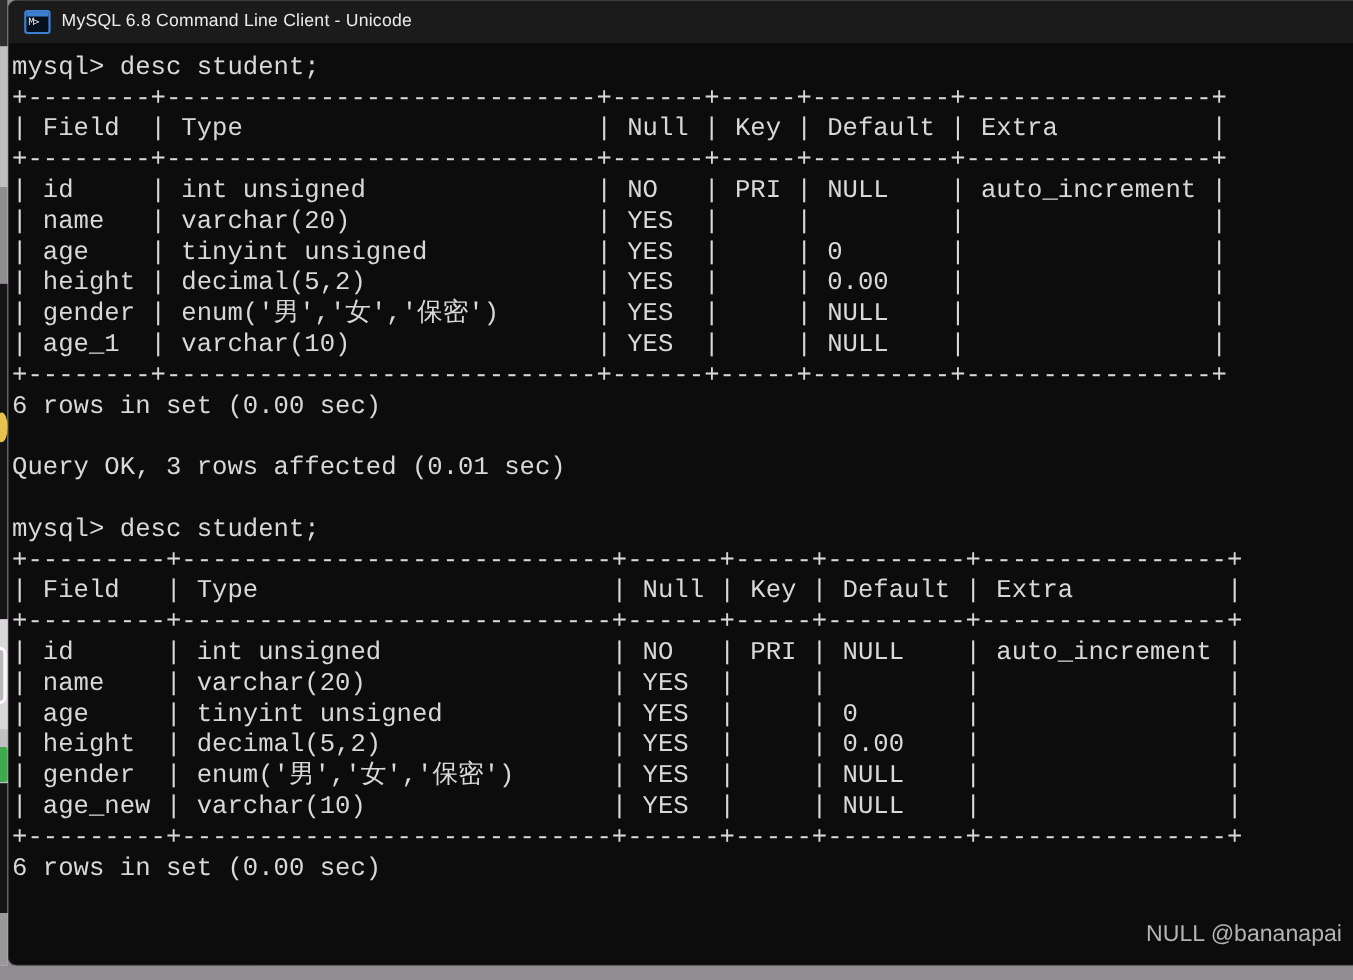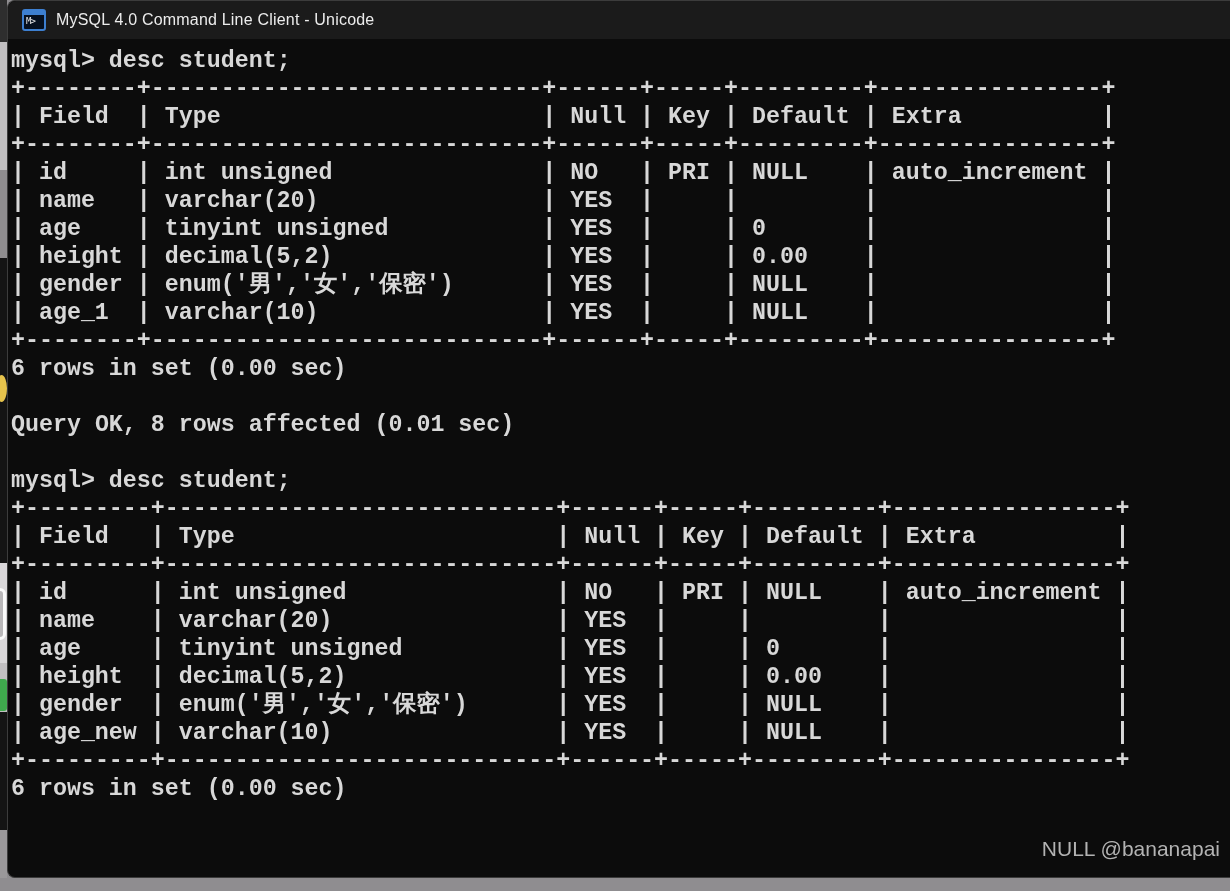--- a/index.html
+++ b/index.html
@@ -27,21 +27,21 @@
   .app-icon { width:24px; height:22px; margin-left:14px; margin-right:10px; position:relative;
               background:#06101f; border:2px solid #3d7fd0; border-radius:3px; flex:none; }
   .app-icon .bar { position:absolute; left:0; top:0; right:0; height:4px; background:#3d7fd0; }
   .app-icon .glyph { position:absolute; left:2px; top:4px; color:#e8e8e8; font-family:"DejaVu Sans Mono", monospace;
                      font-size:9px; line-height:12px; letter-spacing:-1px; }
   .title-text { color:#ececec; font-size:16px; letter-spacing:0.2px; }
 
   
   .screen { padding:8px 0 0 3px; font-family:"Liberation Mono","DejaVu Sans Mono", monospace;
             font-size:23.3px; color:#d8d8d8; }
-  .t-line { position:relative; height:28px; line-height:28px; white-space:pre;font-weight:bold; }
+  .t-line { position:relative; height:28px; line-height:28px; white-space:pre; }
   .t-row span { position:absolute; top:0; white-space:pre; }
   .blank { height:28px; }
 
   
   .watermark { position:absolute; right:10px; bottom:16px; color:#b3b3b3; font-size:21px;
                font-family:"Liberation Sans", sans-serif; }
 </style>
 </head>
 <body>
 
@@ -57,40 +57,40 @@
   <div class="blob-green"></div>
 </div>
 
 <div class="window">
 
   <div class="titlebar">
     <div class="app-icon">
       <div class="bar"></div>
       <div class="glyph">M&gt;</div>
     </div>
-    <div class="title-text">MySQL 4.0 Command Line Client - Unicode</div>
+    <div class="title-text">MySQL 6.8 Command Line Client - Unicode</div>
   </div>
 
   <div class="screen">
     <div class="t-line">mysql&gt; desc student;</div>
     <div>
         <div class="t-line">+--------+----------------------------+------+-----+---------+----------------+</div>
         <div class="t-line t-row"><span style="left: 0ch;">|</span><span style="left: 2ch;">Field</span><span style="left: 9ch;">|</span><span style="left: 11ch;">Type</span><span style="left: 38ch;">|</span><span style="left: 40ch;">Null</span><span style="left: 45ch;">|</span><span style="left: 47ch;">Key</span><span style="left: 51ch;">|</span><span style="left: 53ch;">Default</span><span style="left: 61ch;">|</span><span style="left: 63ch;">Extra</span><span style="left: 78ch;">|</span></div>
         <div class="t-line">+--------+----------------------------+------+-----+---------+----------------+</div>
         <div class="t-line t-row"><span style="left: 0ch;">|</span><span style="left: 2ch;">id</span><span style="left: 9ch;">|</span><span style="left: 11ch;">int unsigned</span><span style="left: 38ch;">|</span><span style="left: 40ch;">NO</span><span style="left: 45ch;">|</span><span style="left: 47ch;">PRI</span><span style="left: 51ch;">|</span><span style="left: 53ch;">NULL</span><span style="left: 61ch;">|</span><span style="left: 63ch;">auto_increment</span><span style="left: 78ch;">|</span></div>
         <div class="t-line t-row"><span style="left: 0ch;">|</span><span style="left: 2ch;">name</span><span style="left: 9ch;">|</span><span style="left: 11ch;">varchar(20)</span><span style="left: 38ch;">|</span><span style="left: 40ch;">YES</span><span style="left: 45ch;">|</span><span style="left: 47ch;"></span><span style="left: 51ch;">|</span><span style="left: 53ch;"></span><span style="left: 61ch;">|</span><span style="left: 63ch;"></span><span style="left: 78ch;">|</span></div>
         <div class="t-line t-row"><span style="left: 0ch;">|</span><span style="left: 2ch;">age</span><span style="left: 9ch;">|</span><span style="left: 11ch;">tinyint unsigned</span><span style="left: 38ch;">|</span><span style="left: 40ch;">YES</span><span style="left: 45ch;">|</span><span style="left: 47ch;"></span><span style="left: 51ch;">|</span><span style="left: 53ch;">0</span><span style="left: 61ch;">|</span><span style="left: 63ch;"></span><span style="left: 78ch;">|</span></div>
         <div class="t-line t-row"><span style="left: 0ch;">|</span><span style="left: 2ch;">height</span><span style="left: 9ch;">|</span><span style="left: 11ch;">decimal(5,2)</span><span style="left: 38ch;">|</span><span style="left: 40ch;">YES</span><span style="left: 45ch;">|</span><span style="left: 47ch;"></span><span style="left: 51ch;">|</span><span style="left: 53ch;">0.00</span><span style="left: 61ch;">|</span><span style="left: 63ch;"></span><span style="left: 78ch;">|</span></div>
         <div class="t-line t-row"><span style="left: 0ch;">|</span><span style="left: 2ch;">gender</span><span style="left: 9ch;">|</span><span style="left: 11ch;">enum('男','女','保密')</span><span style="left: 38ch;">|</span><span style="left: 40ch;">YES</span><span style="left: 45ch;">|</span><span style="left: 47ch;"></span><span style="left: 51ch;">|</span><span style="left: 53ch;">NULL</span><span style="left: 61ch;">|</span><span style="left: 63ch;"></span><span style="left: 78ch;">|</span></div>
         <div class="t-line t-row"><span style="left: 0ch;">|</span><span style="left: 2ch;">age_1</span><span style="left: 9ch;">|</span><span style="left: 11ch;">varchar(10)</span><span style="left: 38ch;">|</span><span style="left: 40ch;">YES</span><span style="left: 45ch;">|</span><span style="left: 47ch;"></span><span style="left: 51ch;">|</span><span style="left: 53ch;">NULL</span><span style="left: 61ch;">|</span><span style="left: 63ch;"></span><span style="left: 78ch;">|</span></div>
         <div class="t-line">+--------+----------------------------+------+-----+---------+----------------+</div>
       </div>
     <div class="t-line">6 rows in set (0.00 sec)</div>
     <div class="t-line blank"></div>
-    <div class="t-line">Query OK, 8 rows affected (0.01 sec)</div>
+    <div class="t-line">Query OK, 3 rows affected (0.01 sec)</div>
     <div class="t-line blank"></div>
     <div class="t-line">mysql&gt; desc student;</div>
     <div>
         <div class="t-line">+---------+----------------------------+------+-----+---------+----------------+</div>
         <div class="t-line t-row"><span style="left: 0ch;">|</span><span style="left: 2ch;">Field</span><span style="left: 10ch;">|</span><span style="left: 12ch;">Type</span><span style="left: 39ch;">|</span><span style="left: 41ch;">Null</span><span style="left: 46ch;">|</span><span style="left: 48ch;">Key</span><span style="left: 52ch;">|</span><span style="left: 54ch;">Default</span><span style="left: 62ch;">|</span><span style="left: 64ch;">Extra</span><span style="left: 79ch;">|</span></div>
         <div class="t-line">+---------+----------------------------+------+-----+---------+----------------+</div>
         <div class="t-line t-row"><span style="left: 0ch;">|</span><span style="left: 2ch;">id</span><span style="left: 10ch;">|</span><span style="left: 12ch;">int unsigned</span><span style="left: 39ch;">|</span><span style="left: 41ch;">NO</span><span style="left: 46ch;">|</span><span style="left: 48ch;">PRI</span><span style="left: 52ch;">|</span><span style="left: 54ch;">NULL</span><span style="left: 62ch;">|</span><span style="left: 64ch;">auto_increment</span><span style="left: 79ch;">|</span></div>
         <div class="t-line t-row"><span style="left: 0ch;">|</span><span style="left: 2ch;">name</span><span style="left: 10ch;">|</span><span style="left: 12ch;">varchar(20)</span><span style="left: 39ch;">|</span><span style="left: 41ch;">YES</span><span style="left: 46ch;">|</span><span style="left: 48ch;"></span><span style="left: 52ch;">|</span><span style="left: 54ch;"></span><span style="left: 62ch;">|</span><span style="left: 64ch;"></span><span style="left: 79ch;">|</span></div>
         <div class="t-line t-row"><span style="left: 0ch;">|</span><span style="left: 2ch;">age</span><span style="left: 10ch;">|</span><span style="left: 12ch;">tinyint unsigned</span><span style="left: 39ch;">|</span><span style="left: 41ch;">YES</span><span style="left: 46ch;">|</span><span style="left: 48ch;"></span><span style="left: 52ch;">|</span><span style="left: 54ch;">0</span><span style="left: 62ch;">|</span><span style="left: 64ch;"></span><span style="left: 79ch;">|</span></div>
         <div class="t-line t-row"><span style="left: 0ch;">|</span><span style="left: 2ch;">height</span><span style="left: 10ch;">|</span><span style="left: 12ch;">decimal(5,2)</span><span style="left: 39ch;">|</span><span style="left: 41ch;">YES</span><span style="left: 46ch;">|</span><span style="left: 48ch;"></span><span style="left: 52ch;">|</span><span style="left: 54ch;">0.00</span><span style="left: 62ch;">|</span><span style="left: 64ch;"></span><span style="left: 79ch;">|</span></div>

